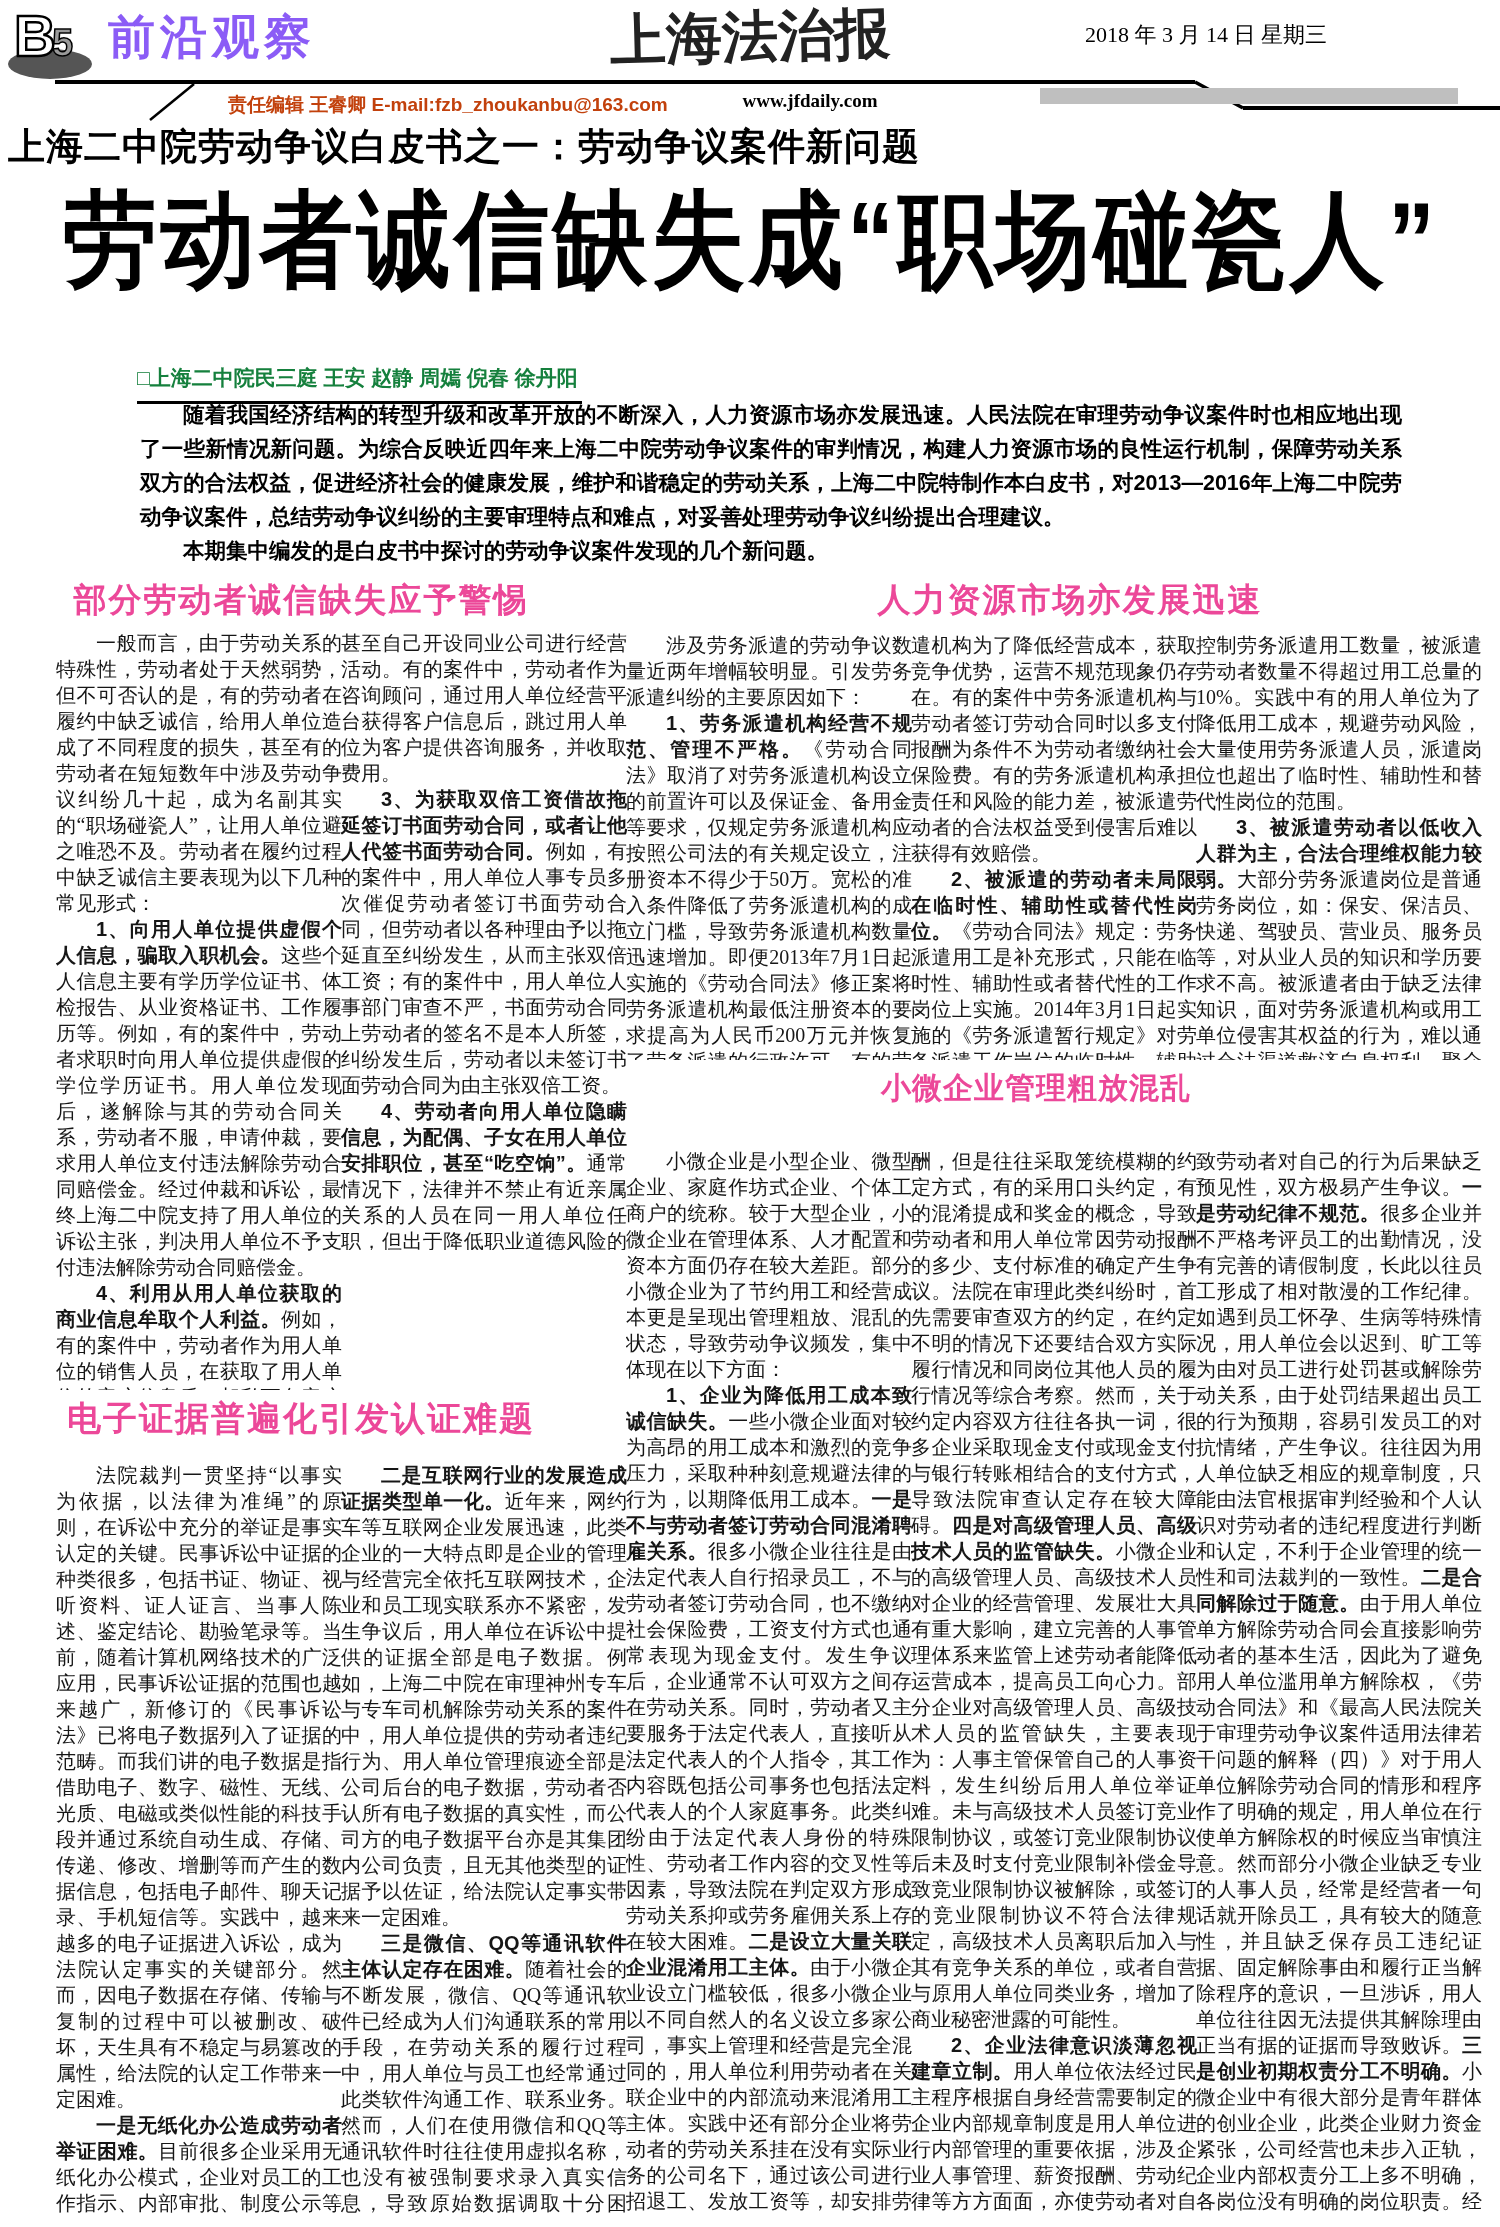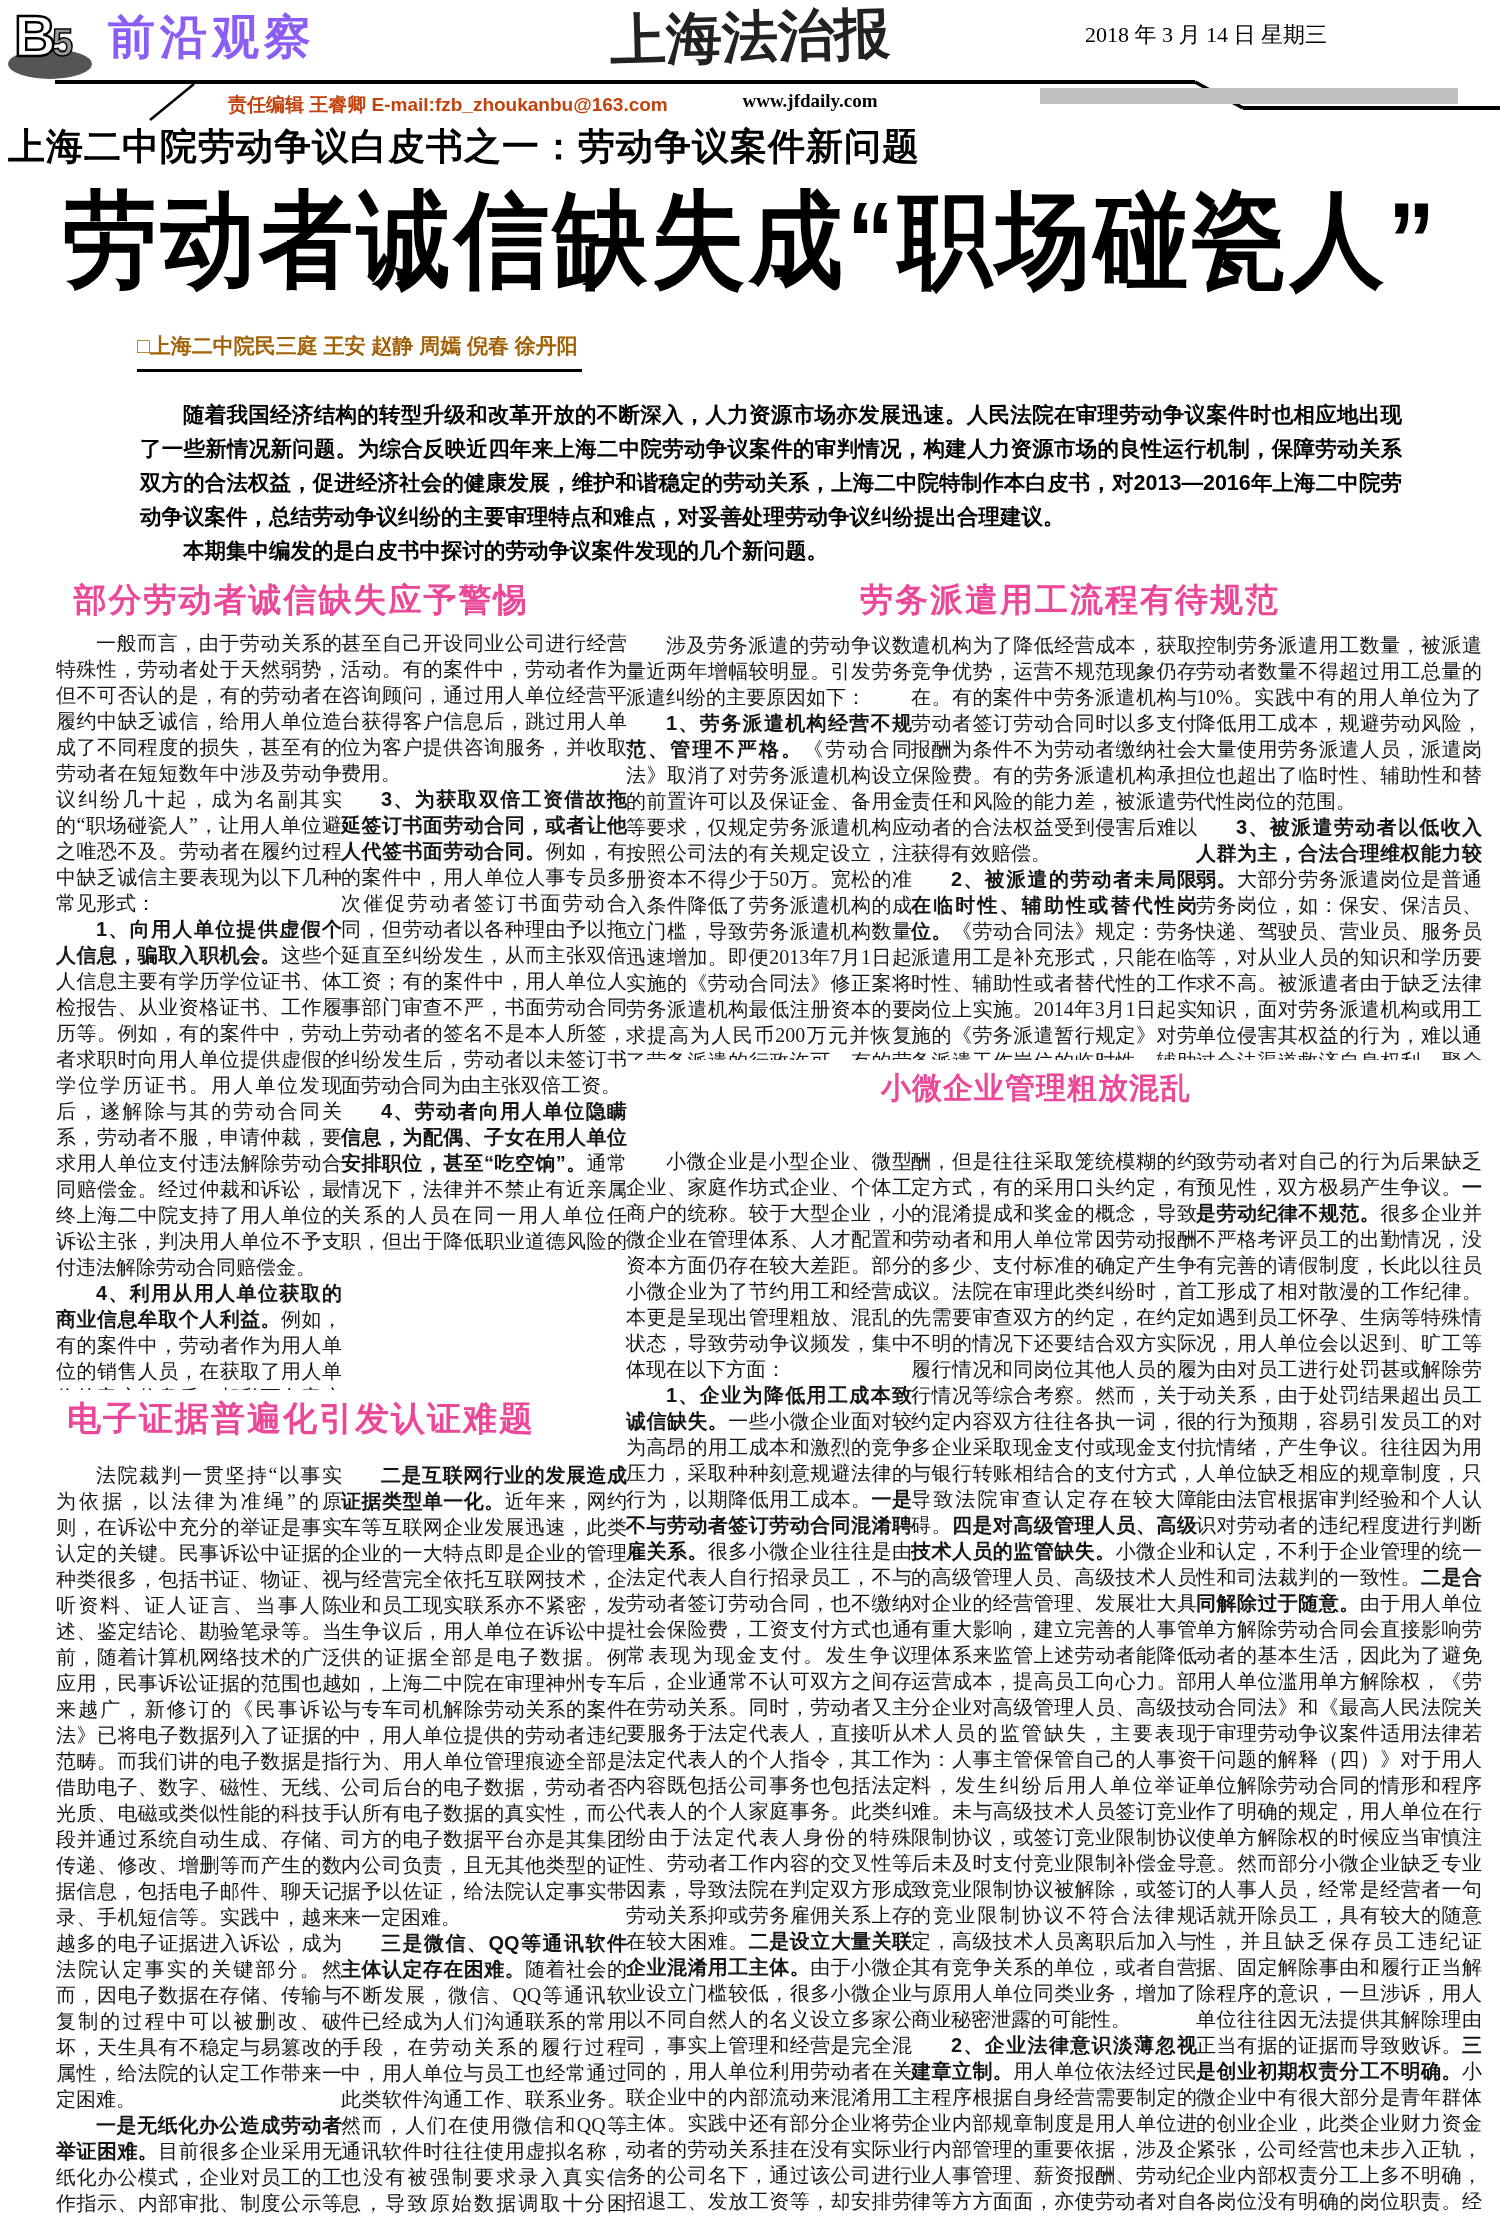--- a/index.html
+++ b/index.html
@@ -21,22 +21,22 @@
            font-family:"Liberation Serif",serif;font-weight:bold;font-size:19px;color:#000;}
   .date{position:absolute;left:1085px;top:20px;font-size:22px;font-family:"Liberation Serif",serif;color:#000;}
   .gray-bar{position:absolute;left:1040px;top:88px;width:418px;height:16px;background:#bfbfbf;}
   
   .kicker{position:absolute;left:8px;top:122px;font-family:Liberation Serif, serif;
           font-weight:bold;font-size:37px;letter-spacing:1px;color:#000;white-space:nowrap;}
   .main-head{position:absolute;left:5px;top:170px;width:1492px;text-align:center;
              font-family:"Liberation Sans",sans-serif;font-weight:900;font-size:94px;
              letter-spacing:4px;color:#000;white-space:nowrap;transform:scaleY(1.12);
              transform-origin:top center;}
-  .byline{position:absolute;left:137px;top:332px;font-family:"Liberation Sans",sans-serif;
-          font-weight:bold;font-size:21px;color:#a16207;border-bottom:3px solid #000;padding:0 4px 9px 0;}
+  .byline{position:absolute;left:137px;top:364px;font-family:"Liberation Sans",sans-serif;
+          font-weight:bold;font-size:21px;color:#15803d;border-bottom:3px solid #000;padding:0 4px 9px 0;}
   .intro{position:absolute;left:140px;top:398px;width:1262px;font-family:"Liberation Sans",sans-serif;
          font-weight:bold;font-size:21.5px;line-height:34px;text-align:justify;color:#000;}
   .intro p{margin:0;text-indent:2em;}
   
   .sec-title{position:absolute;text-align:center;font-family:"Liberation Sans",sans-serif;
              font-weight:bold;color:#ec4899;white-space:nowrap;}
   #t-s1{left:36px;top:578px;width:530px;font-size:33px;letter-spacing:2px;}
   #t-s2{left:830px;top:578px;width:480px;font-size:33px;letter-spacing:2px;}
   #t-s3{left:876px;top:1068px;width:320px;font-size:30px;letter-spacing:1px;}
   #t-s4{left:36px;top:1396px;width:530px;font-size:34px;letter-spacing:2px;}
@@ -79,21 +79,21 @@
 
   <div class="kicker">上海二中院劳动争议白皮书之一：劳动争议案件新问题</div>
   <div class="main-head">劳动者诚信缺失成“职场碰瓷人”</div>
   <div class="byline">□上海二中院民三庭  王安  赵静  周嫣  倪春  徐丹阳</div>
   <div class="intro">
     <p>随着我国经济结构的转型升级和改革开放的不断深入，人力资源市场亦发展迅速。人民法院在审理劳动争议案件时也相应地出现了一些新情况新问题。为综合反映近四年来上海二中院劳动争议案件的审判情况，构建人力资源市场的良性运行机制，保障劳动关系双方的合法权益，促进经济社会的健康发展，维护和谐稳定的劳动关系，上海二中院特制作本白皮书，对2013—2016年上海二中院劳动争议案件，总结劳动争议纠纷的主要审理特点和难点，对妥善处理劳动争议纠纷提出合理建议。</p>
     <p>本期集中编发的是白皮书中探讨的劳动争议案件发现的几个新问题。</p>
   </div>
 
   <div id="t-s1" class="sec-title">部分劳动者诚信缺失应予警惕</div>
-  <div id="t-s2" class="sec-title">劳务派遣用工流程有待规范</div>
+  <div id="t-s2" class="sec-title">人力资源市场亦发展迅速</div>
   <div id="t-s3" class="sec-title">小微企业管理粗放混乱</div>
   <div id="t-s4" class="sec-title">电子证据普遍化引发认证难题</div>
 
   <div id="c1a" class="col">
       <p><span>一般而言，由于劳动关系的特殊性，劳动者处于天然弱势，但不可否认的是，有的劳动者在履约中缺乏诚信，给用人单位造成了不同程度的损失，甚至有的劳动者在短短数年中涉及劳动争议纠纷几十起，成为名副其实的“职场碰瓷人”，让用人单位避之唯恐不及。劳动者在履约过程中缺乏诚信主要表现为以下几种常见形式：</span></p>
       <p><span class="bd">1、向用人单位提供虚假个人信息，骗取入职机会。</span><span>这些个人信息主要有学历学位证书、体检报告、从业资格证书、工作履历等。例如，有的案件中，劳动者求职时向用人单位提供虚假的学位学历证书。用人单位发现后，遂解除与其的劳动合同关系，劳动者不服，申请仲裁，要求用人单位支付违法解除劳动合同赔偿金。经过仲裁和诉讼，最终上海二中院支持了用人单位的诉讼主张，判决用人单位不予支付违法解除劳动合同赔偿金。</span></p>
       <p><span class="bd">4、利用从用人单位获取的商业信息牟取个人利益。</span><span>例如，有的案件中，劳动者作为用人单位的销售人员，在获取了用人单位的客户信息后，却私下向客户兜售其他公司生产的同类产品，</span></p>
     </div>
   <div id="c2a" class="col">
       <p class="noindent"><span>甚至自己开设同业公司进行经营活动。有的案件中，劳动者作为咨询顾问，通过用人单位经营平台获得客户信息后，跳过用人单位为客户提供咨询服务，并收取费用。</span></p>

